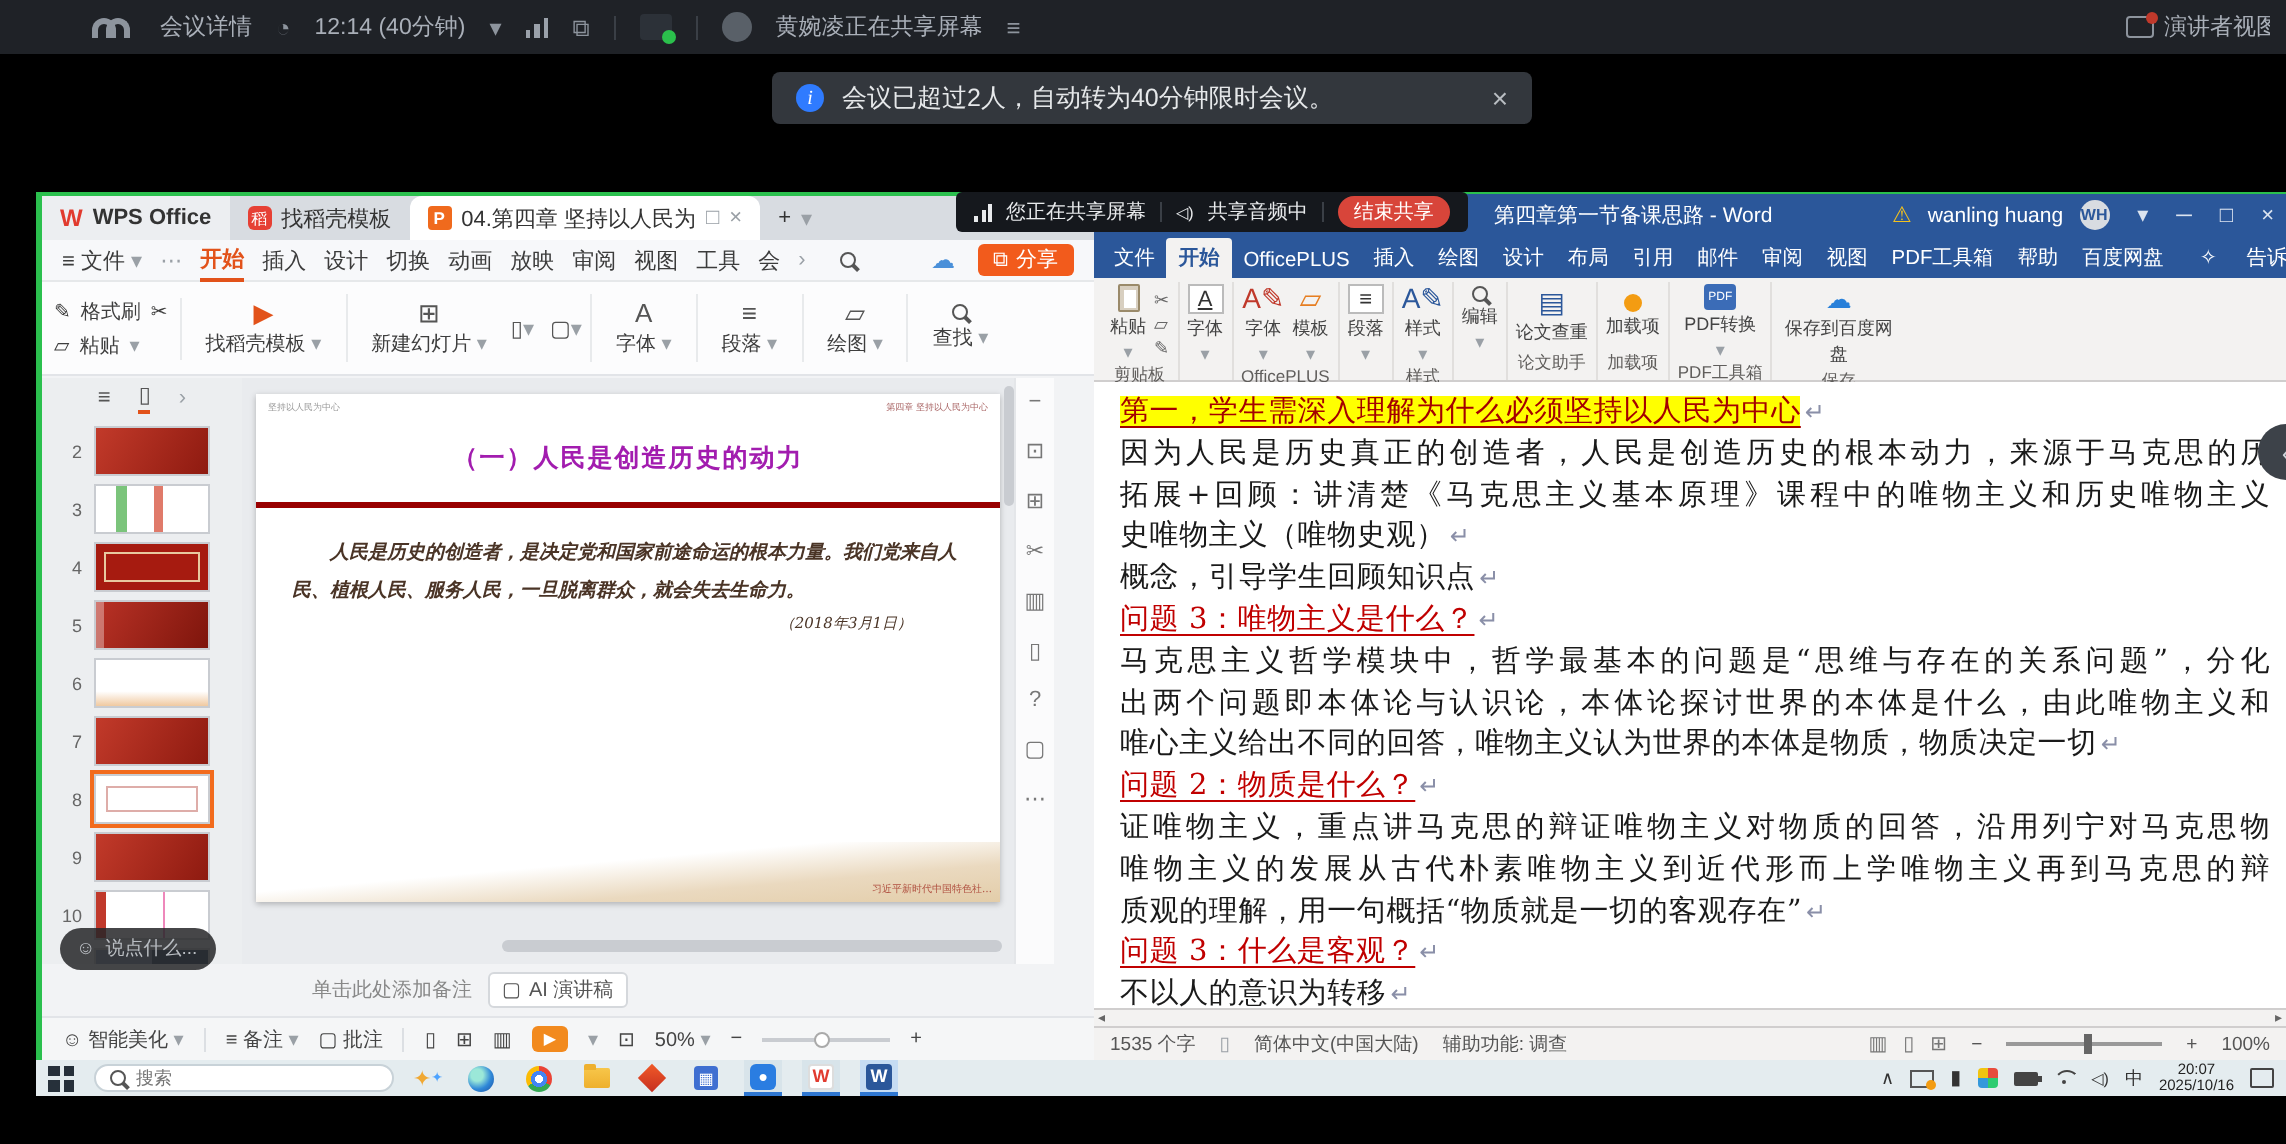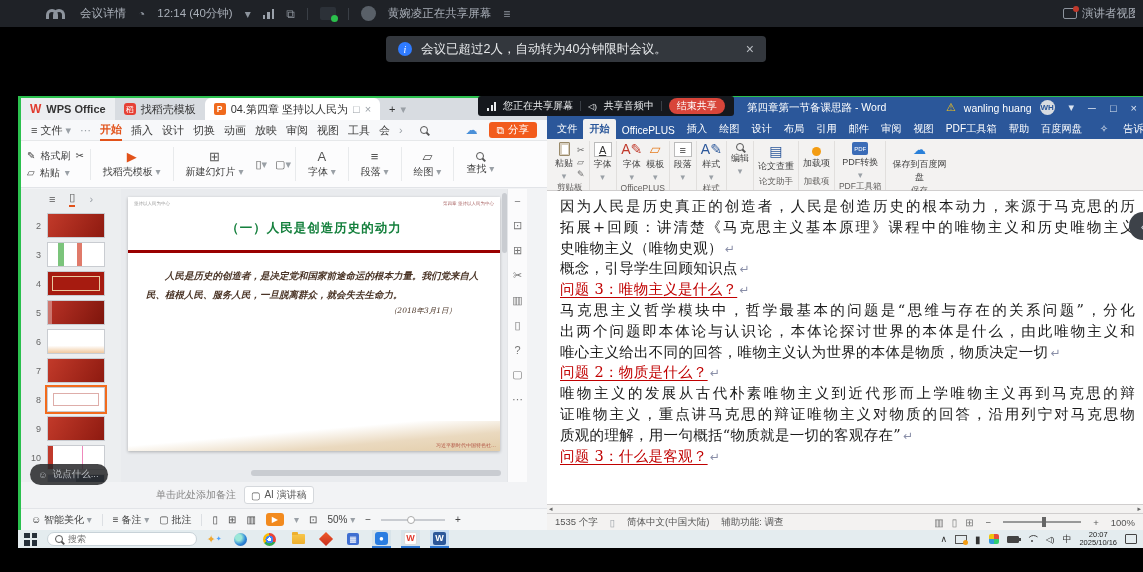--- a/index.html
+++ b/index.html
@@ -68,21 +68,21 @@
   .t-mixed { background:linear-gradient(90deg,#fff 0 18%,#7bc47b 0 28%,#fff 0 52%,#e07a6a 0 60%,#fff 0); }
   .t-light { background:linear-gradient(#fff 68%,#f0c9a0); }
   .t-light2 { background:linear-gradient(90deg,#c0392b 0 9%,#fff 0 60%, #e8b 0 62%, #fff 0); }
   .t-photos { background:conic-gradient(#35506e 0 25%,#6b83a0 0 50%,#2e3e52 0 75%,#8aa2bd 0); }
   .t-sel { background:#fff; outline:2px solid #f26b1d; box-shadow:inset 0 0 0 5px #fff, inset 0 0 0 6px rgba(160,20,10,.35); }
 
   #canvas { position:absolute; left:100px; top:0; width:406px; height:100%; background:#e9ebee; }
   #slide { position:absolute; left:7px; top:8px; width:372px; height:254px; background:#fff; box-shadow:0 1px 3px rgba(0,0,0,.25); overflow:hidden; font-family:"DejaVu Serif",serif; }
   .sl-head { display:flex; justify-content:space-between; font-size:4.5px; color:#999; padding:4px 6px 0; }
   .sl-head .r { color:#a66; }
-  .sl-title { text-align:center; font-size:12.5px; font-weight:bold; color:#15803d; margin-top:14px; letter-spacing:1px; }
+  .sl-title { text-align:center; font-size:12.5px; font-weight:bold; color:#a21caf; margin-top:14px; letter-spacing:1px; }
   .sl-rule { height:3px; background:#990000; margin-top:13px; }
   .sl-body { margin:14px 16px 0 18px; font-size:9.5px; font-weight:bold; font-style:italic; color:#4a3426; line-height:1.95; text-indent:2em; }
   .sl-attr { text-align:right; font-size:7.5px; font-style:italic; color:#4a3426; margin:5px 14px 0 0; }
   .sl-date { text-align:right; font-size:7.5px; font-style:italic; color:#4a3426; margin right:40px; margin:2px 44px 0 0; }
   .sl-foot { position:absolute; left:0; right:0; bottom:0; height:30px; background:linear-gradient(175deg, rgba(240,225,205,0) 40%, #ead9bf 70%, #e3cda9 100%); }
   .sl-foot span { position:absolute; right:4px; bottom:3px; font-size:5px; color:#b05040; }
   #vstrip { position:absolute; right:0; top:0; width:20px; height:100%; background:#fbfbfc; border-left:1px solid #e4e6e9; display:flex; flex-direction:column; align-items:center; gap:12px; padding-top:6px; color:#777; font-size:11px; }
   #vscroll { position:absolute; right:20px; top:4px; width:5px; height:60px; border-radius:3px; background:#c9ccd1; }
   #hscroll-wps { position:absolute; left:130px; bottom:6px; width:250px; height:6px; border-radius:3px; background:#c9ccd1; }
 
@@ -573,33 +573,35 @@
           <div class="wbig" style="max-width:58px;text-align:center">
             <span class="bd-ic">☁</span>
             <span>保存到百度网盘</span>
           </div>
         </div>
       <div class="wglbl">保存</div>
     </div>
   </div>
 
   <div id="doc">
+    <div class="dl h1"><span class="t">第一，学生需深入理解为什么必须坚持以人民为中心</span><span class="pilcrow">↵</span></div>
     <div class="dl fill"><span class="t">因为人民是历史真正的创造者，人民是创造历史的根本动力，来源于马克思的历</span></div>
     <div class="dl fill"><span class="t">拓展+回顾：讲清楚《马克思主义基本原理》课程中的唯物主义和历史唯物主义</span></div>
     <div class="dl"><span class="t">史唯物主义（唯物史观）</span><span class="pilcrow">↵</span></div>
     <div class="dl"><span class="t">概念，引导学生回顾知识点</span><span class="pilcrow">↵</span></div>
     <div class="dl hd"><span class="t">问题 3：唯物主义是什么？</span><span class="pilcrow">↵</span></div>
     <div class="dl fill"><span class="t">马克思主义哲学模块中，哲学最基本的问题是“思维与存在的关系问题”，分化</span></div>
     <div class="dl fill"><span class="t">出两个问题即本体论与认识论，本体论探讨世界的本体是什么，由此唯物主义和</span></div>
     <div class="dl"><span class="t">唯心主义给出不同的回答，唯物主义认为世界的本体是物质，物质决定一切</span><span class="pilcrow">↵</span></div>
     <div class="dl hd"><span class="t">问题 2：物质是什么？</span><span class="pilcrow">↵</span></div>
+    <div class="dl fill"><span class="t">证唯物主义，重点讲马克思的辩证唯物主义对物质的回答，沿用列宁对马克思物</span></div>
     <div class="dl fill"><span class="t">唯物主义的发展从古代朴素唯物主义到近代形而上学唯物主义再到马克思的辩</span></div>
-    <div class="dl fill"><span class="t">证唯物主义，重点讲马克思的辩证唯物主义对物质的回答，沿用列宁对马克思物</span></div>
     <div class="dl"><span class="t">质观的理解，用一句概括“物质就是一切的客观存在”</span><span class="pilcrow">↵</span></div>
     <div class="dl hd"><span class="t">问题 3：什么是客观？</span><span class="pilcrow">↵</span></div>
+    <div class="dl"><span class="t">不以人的意识为转移</span><span class="pilcrow">↵</span></div>
   </div>
 
   <div id="word-hscroll">
     <span>◂</span>
     <span>▸</span>
   </div>
 
   <div id="word-status">
     <span>1535 个字</span>
     <span class="dim">▯</span>

